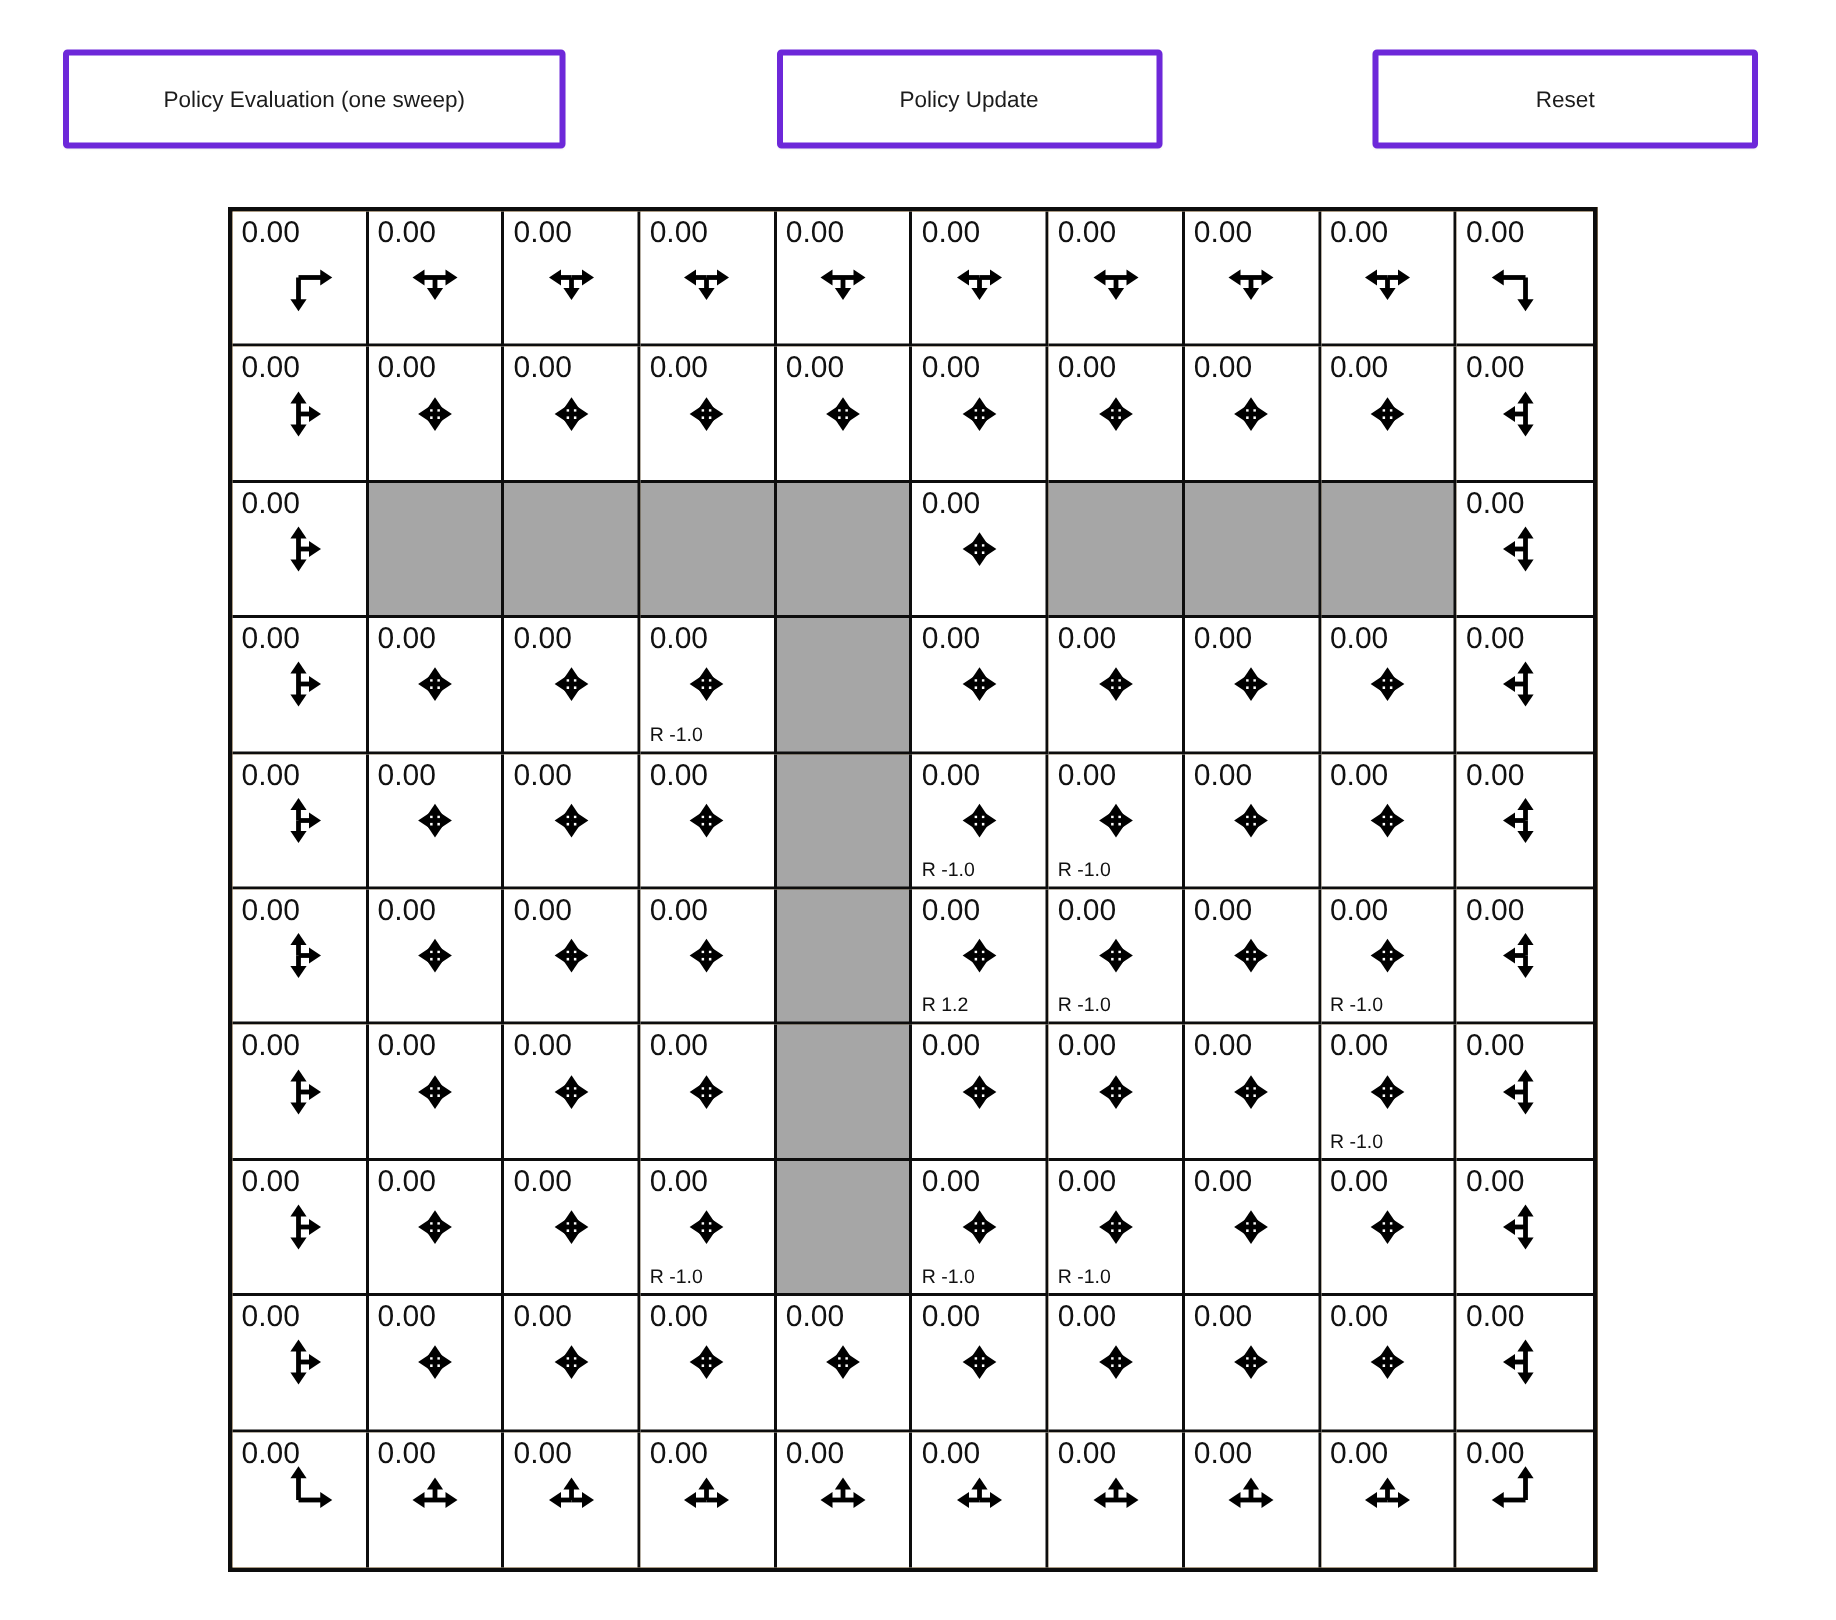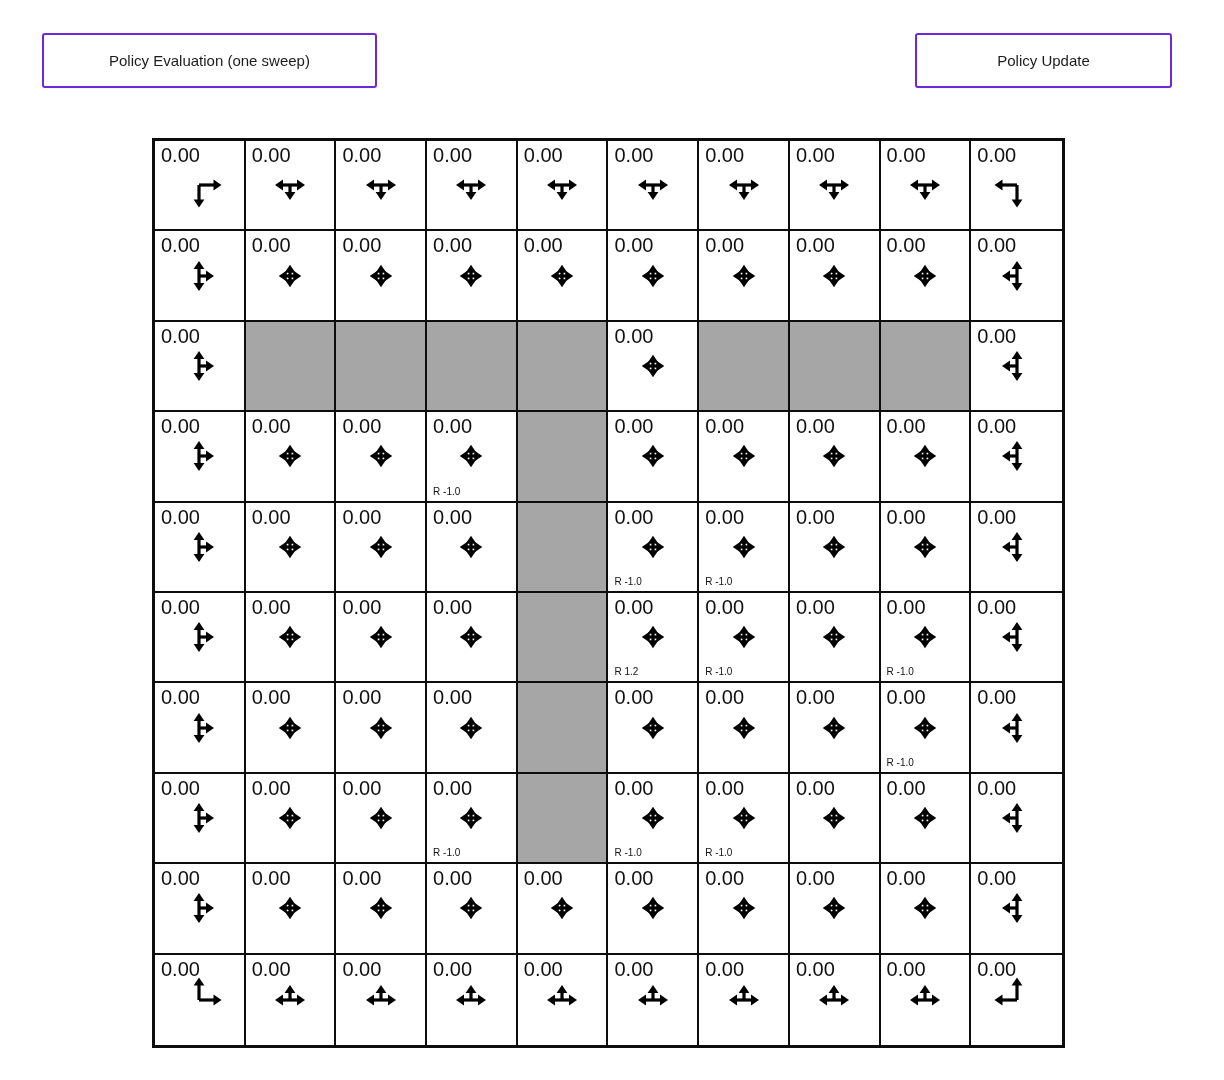--- a/index.html
+++ b/index.html
@@ -12,23 +12,23 @@
   }
   .toolbar {
     position: absolute;
     left: 42px; top: 33px;
     width: 1130px;
     display: flex;
     justify-content: space-between;
     align-items: stretch;
   }
   .btn {
-    height: 55px;
+    height: 66px;
     background: #ffffff;
-    border: 2px solid #6d28d9;
+    border: 4px solid #6d28d9;
     border-radius: 3px;
     font-family: "Liberation Sans", "DejaVu Sans", sans-serif;
     font-size: 15px;
     color: #1c1c1c;
     cursor: pointer;
     box-shadow: 0 1px 1px rgba(0,0,0,0.04);
   }
   .btn-wide  { width: 335px; }
   .btn-norm  { width: 257px; }
   .grid {
@@ -52,36 +52,37 @@
   .cell .value {
     position: absolute;
     top: 3px; left: 6px;
     font-size: 20px;
     line-height: 1.1;
     color: #111111;
   }
   .cell .reward {
     position: absolute;
     bottom: 4px; left: 6px;
-    font-size: 10px;
+    font-size: 13px;
     color: #111111;
   }
   .cell svg.arrows {
     position: absolute;
     left: 50%; top: 50%;
     transform: translate(-50%, -50%);
     overflow: visible;
   }
 </style>
 </head>
 <body>
 
 <div class="toolbar">
   <button class="btn btn-wide">Policy Evaluation (one sweep)</button>
   <button class="btn btn-norm">Policy Update</button>
+  <button class="btn btn-norm">Reset</button>
 </div>
 
 <div class="grid" id="grid">
     <div class="cell">
       <span class="value">0.00</span>
       <svg class="arrows" width="70" height="70" viewBox="-35 -35 70 70">
         <g transform="rotate(0)">
           <line x1="0" y1="0" x2="16.5" y2="0" stroke="#000000" stroke-width="3.2"></line>
           <polygon points="22.5,0 14.5,5.4 14.5,-5.4" fill="#000000"></polygon>
         </g>

